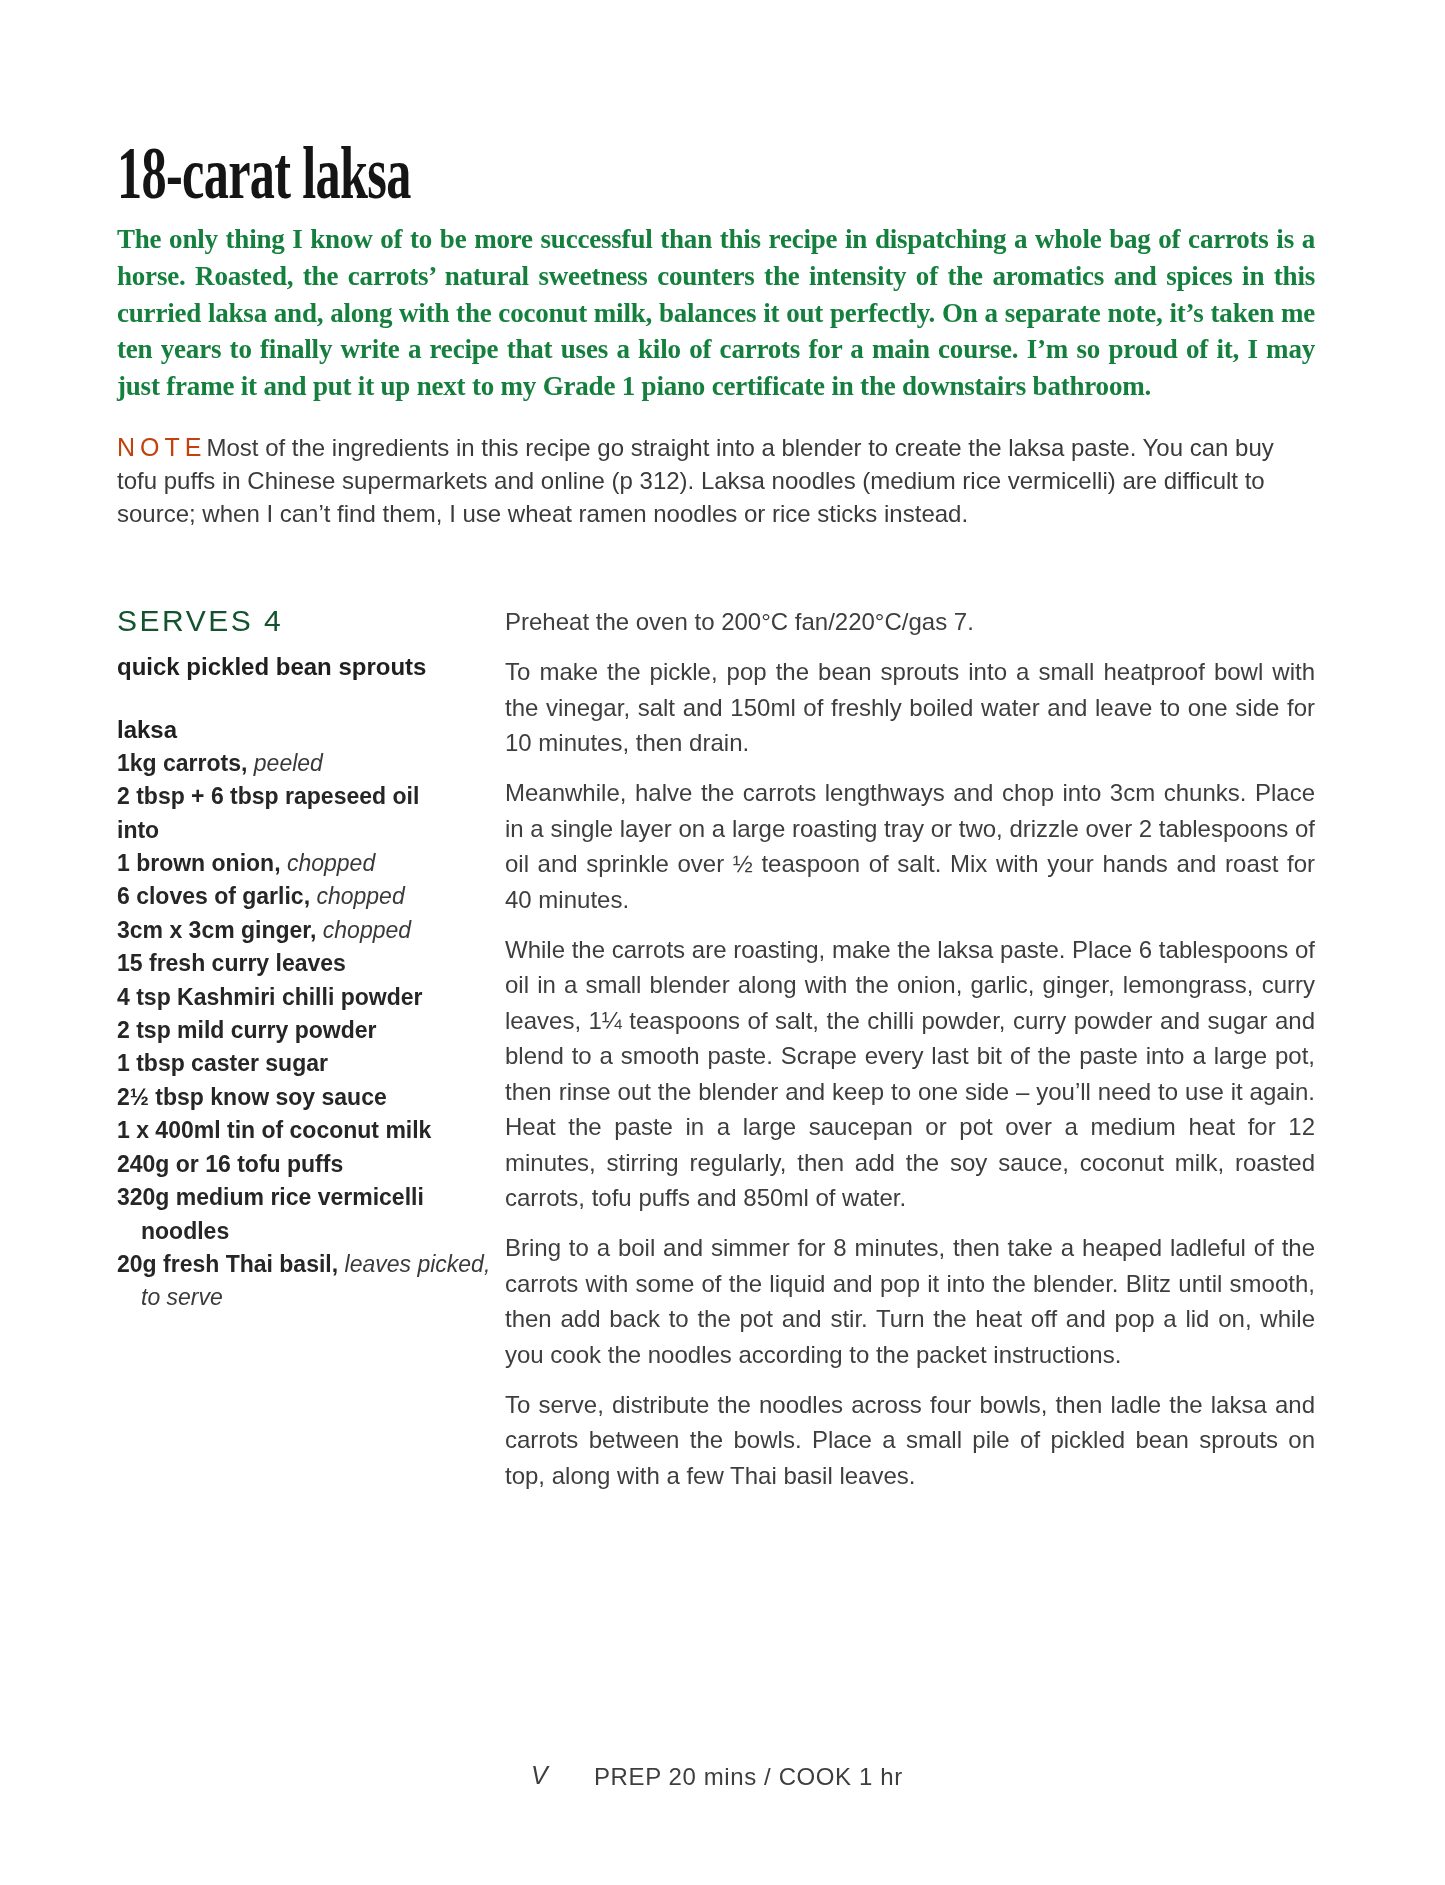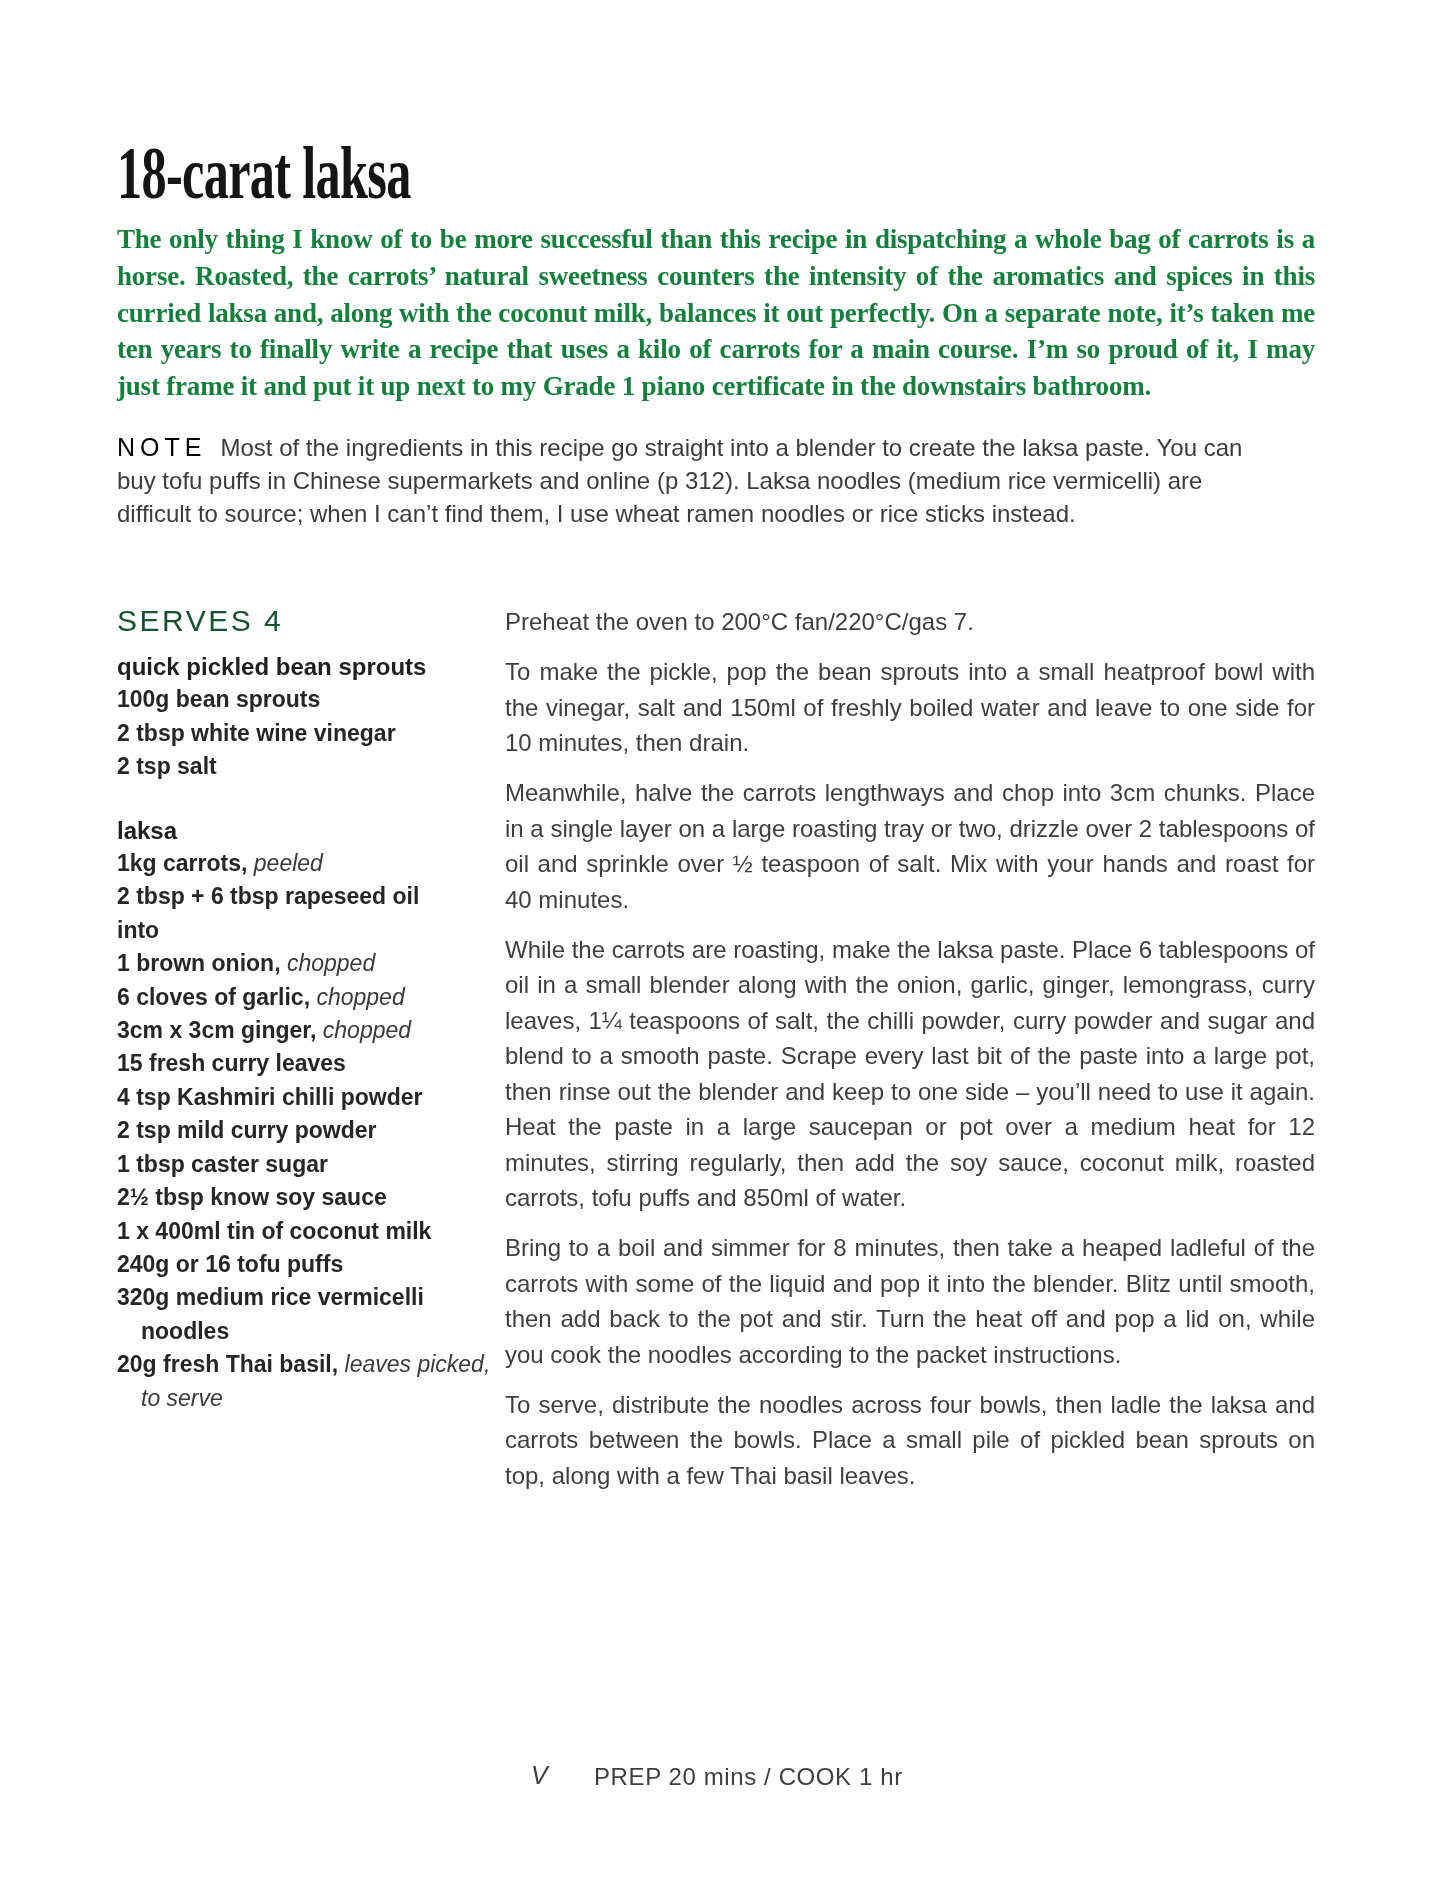--- a/index.html
+++ b/index.html
@@ -47,22 +47,22 @@
     left: 117px;
     top: 407px;
     width: 1165px;
     font-size: 24px;
     line-height: 33px;
     color: #3b3b3b;
   }
   #note .note-label {
     font-size: 25px;
     letter-spacing: 5px;
-    color: #000000;
-    margin-right: 14px;
+    color: #c2410c;
+    margin-right: 0;
   }
 
   #left-col {
     position: absolute;
     left: 117px;
     top: 604px;
     width: 382px;
   }
   #serves {
     font-size: 30px;
@@ -138,25 +138,20 @@
   <h1 id="title">18-carat laksa</h1>
 
   <p id="intro">The only thing I know of to be more successful than this recipe in dispatching a whole bag of carrots is a horse. Roasted, the carrots’ natural sweetness counters the intensity of the aromatics and spices in this curried laksa and, along with the coconut milk, balances it out perfectly. On a separate note, it’s taken me ten years to finally write a recipe that uses a kilo of carrots for a main course. I’m so proud of it, I may just frame it and put it up next to my Grade 1 piano certificate in the downstairs bathroom.</p>
 
   <p id="note"><span class="note-label">NOTE</span><span>Most of the ingredients in this recipe go straight into a blender to create the laksa paste. You can buy tofu puffs in Chinese supermarkets and online (p 312). Laksa noodles (medium rice vermicelli) are difficult to source; when I can’t find them, I use wheat ramen noodles or rice sticks instead.</span></p>
 
   <div id="left-col">
     <div id="serves">SERVES 4</div>
     <div id="ingredients-root">
         <div class="ing-heading">quick pickled bean sprouts</div>
-        <ul class="ing-list">
-          <li class="ing-item"><span>100g bean sprouts</span></li>
-          <li class="ing-item"><span>2 tbsp white wine vinegar</span></li>
-          <li class="ing-item"><span>2 tsp salt</span></li>
-        </ul>
         <div class="ing-heading ing-section-laksa-gap">laksa</div>
         <ul class="ing-list">
           <li class="ing-item"><span>1kg carrots, </span><span class="ing-i">peeled</span></li>
           <li class="ing-item"><span>2 tbsp + 6 tbsp rapeseed oil</span></li>
           <li class="ing-item"><span>into</span></li>
           <li class="ing-item"><span>1 brown onion, </span><span class="ing-i">chopped</span></li>
           <li class="ing-item"><span>6 cloves of garlic, </span><span class="ing-i">chopped</span></li>
           <li class="ing-item"><span>3cm x 3cm ginger, </span><span class="ing-i">chopped</span></li>
           <li class="ing-item"><span>15 fresh curry leaves</span></li>
           <li class="ing-item"><span>4 tsp Kashmiri chilli powder</span></li>

